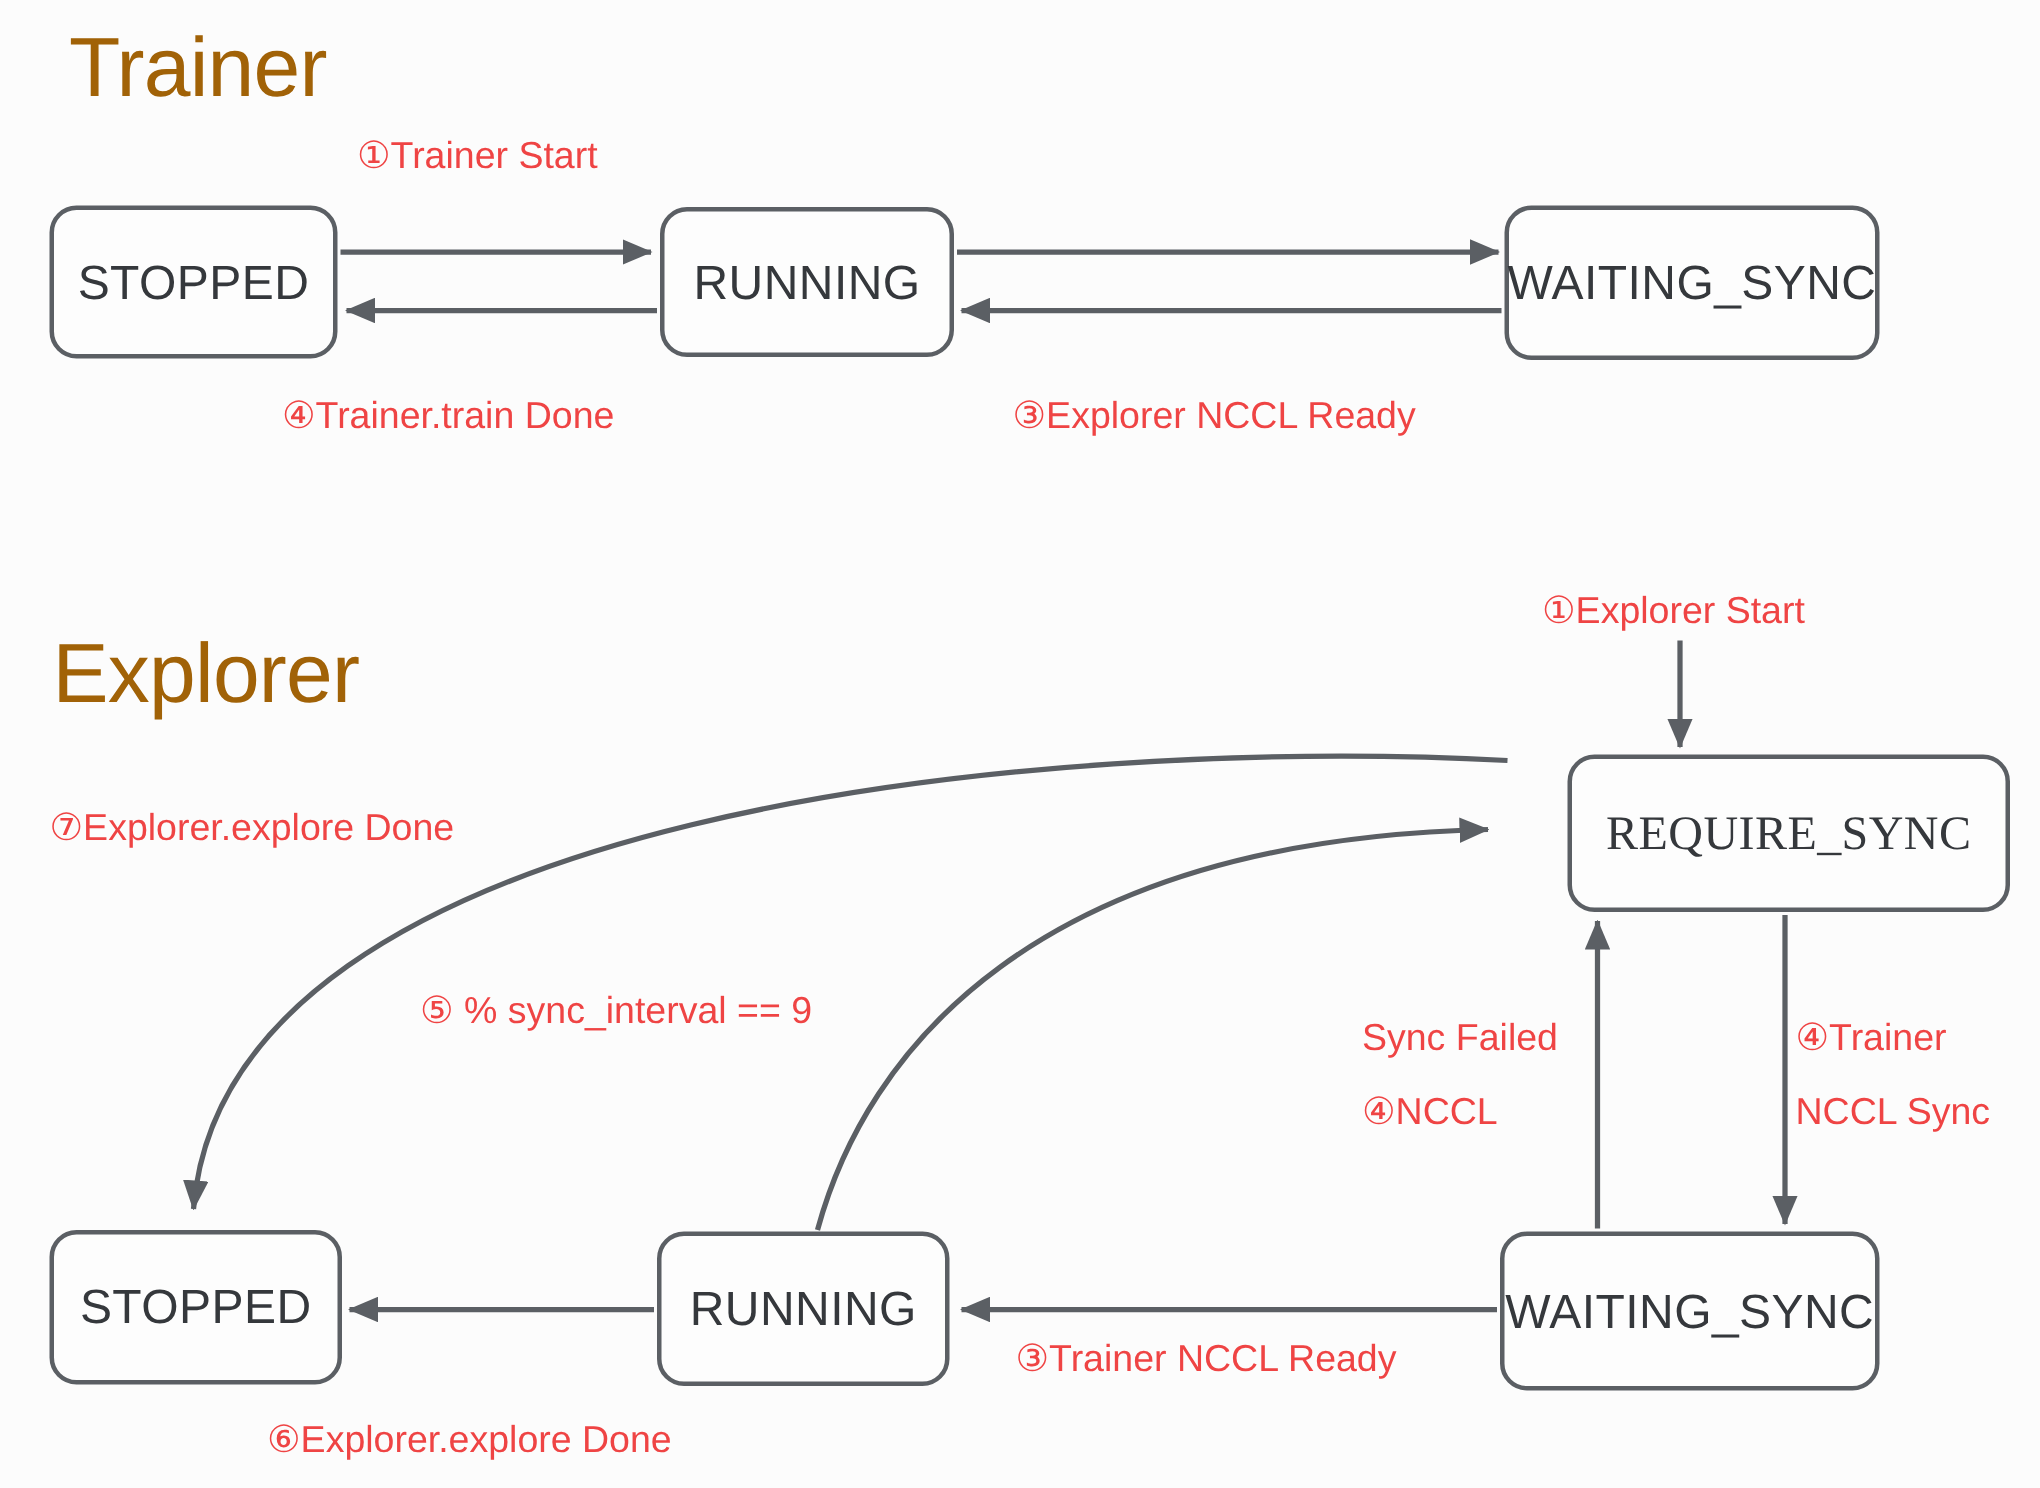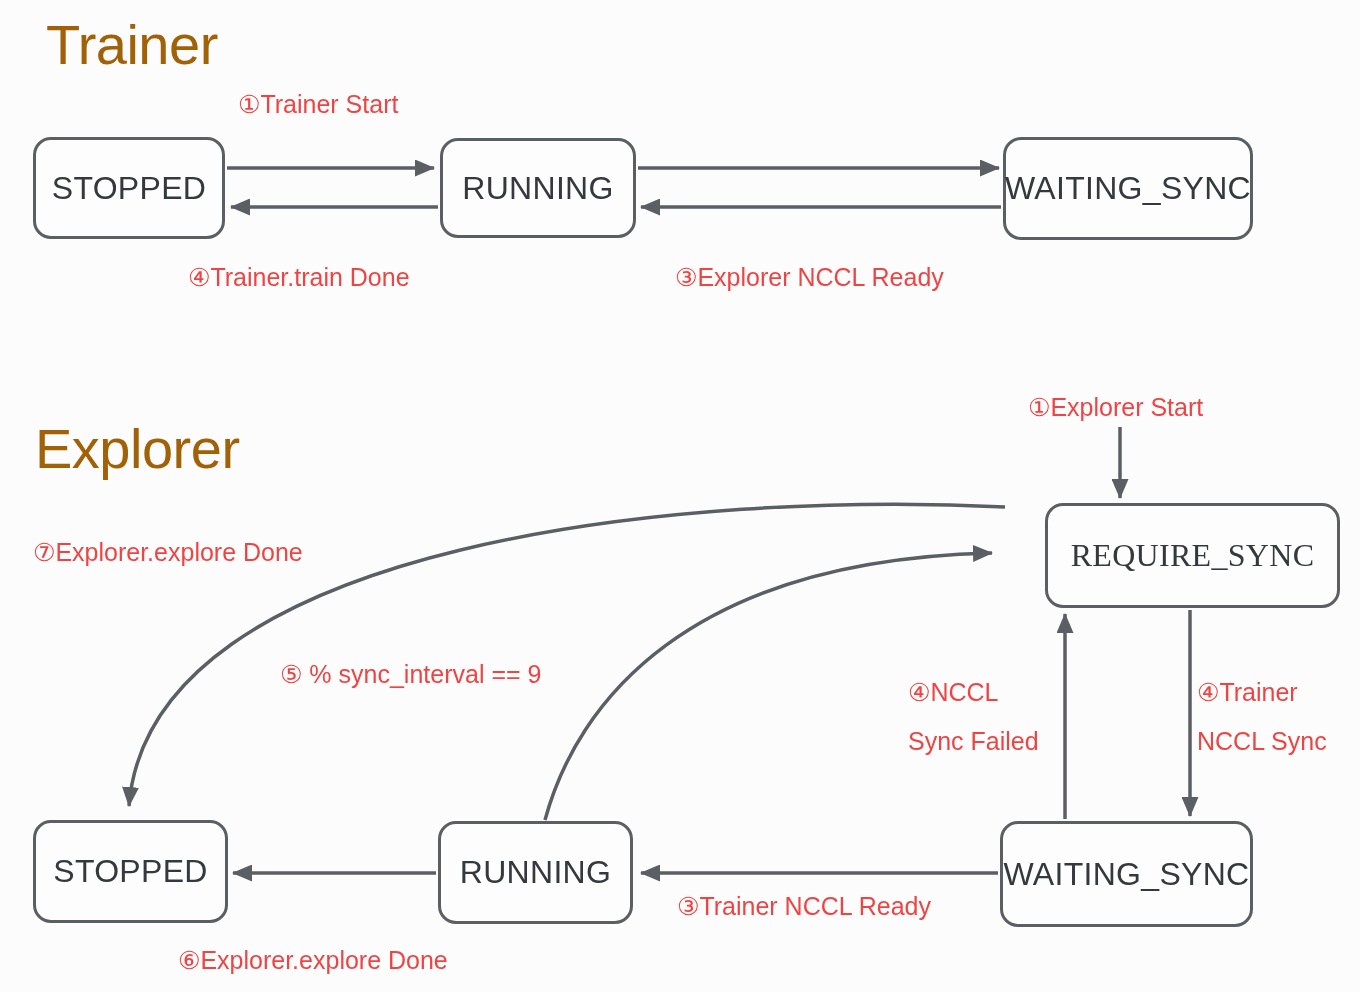--- a/index.html
+++ b/index.html
@@ -83,22 +83,22 @@
   <div class="edge-label" style="left:188px;top:262px;">④Trainer.train Done</div>
 
   <div class="state" style="left:1045px;top:503px;width:295px;height:105px;font-family:Liberation Serif, serif;">REQUIRE_SYNC</div>
   <div class="state" style="left:1000px;top:821px;width:253px;height:106px;">WAITING_SYNC</div>
   <div class="state" style="left:33px;top:820px;width:195px;height:103px;">STOPPED</div>
   <div class="state" style="left:438px;top:821px;width:195px;height:103px;">RUNNING</div>
 
   <div class="edge-label" style="left:1028px;top:392px;">①Explorer Start</div>
 
   <div class="edge-label two-line" style="left:908px;top:668px;">
+    <span>Sync Failed</span>
     <span>④NCCL</span>
-    <span>Sync Failed</span>
   </div>
 
   <div class="edge-label two-line" style="left:1197px;top:668px;">
     <span>④Trainer</span>
     <span>NCCL Sync</span>
   </div>
 
   <div class="edge-label" style="left:677px;top:891px;">③Trainer NCCL Ready</div>
   <div class="edge-label" style="left:280px;top:659px;">⑤ % sync_interval == 9</div>
   <div class="edge-label" style="left:178px;top:945px;">⑥Explorer.explore Done</div>

